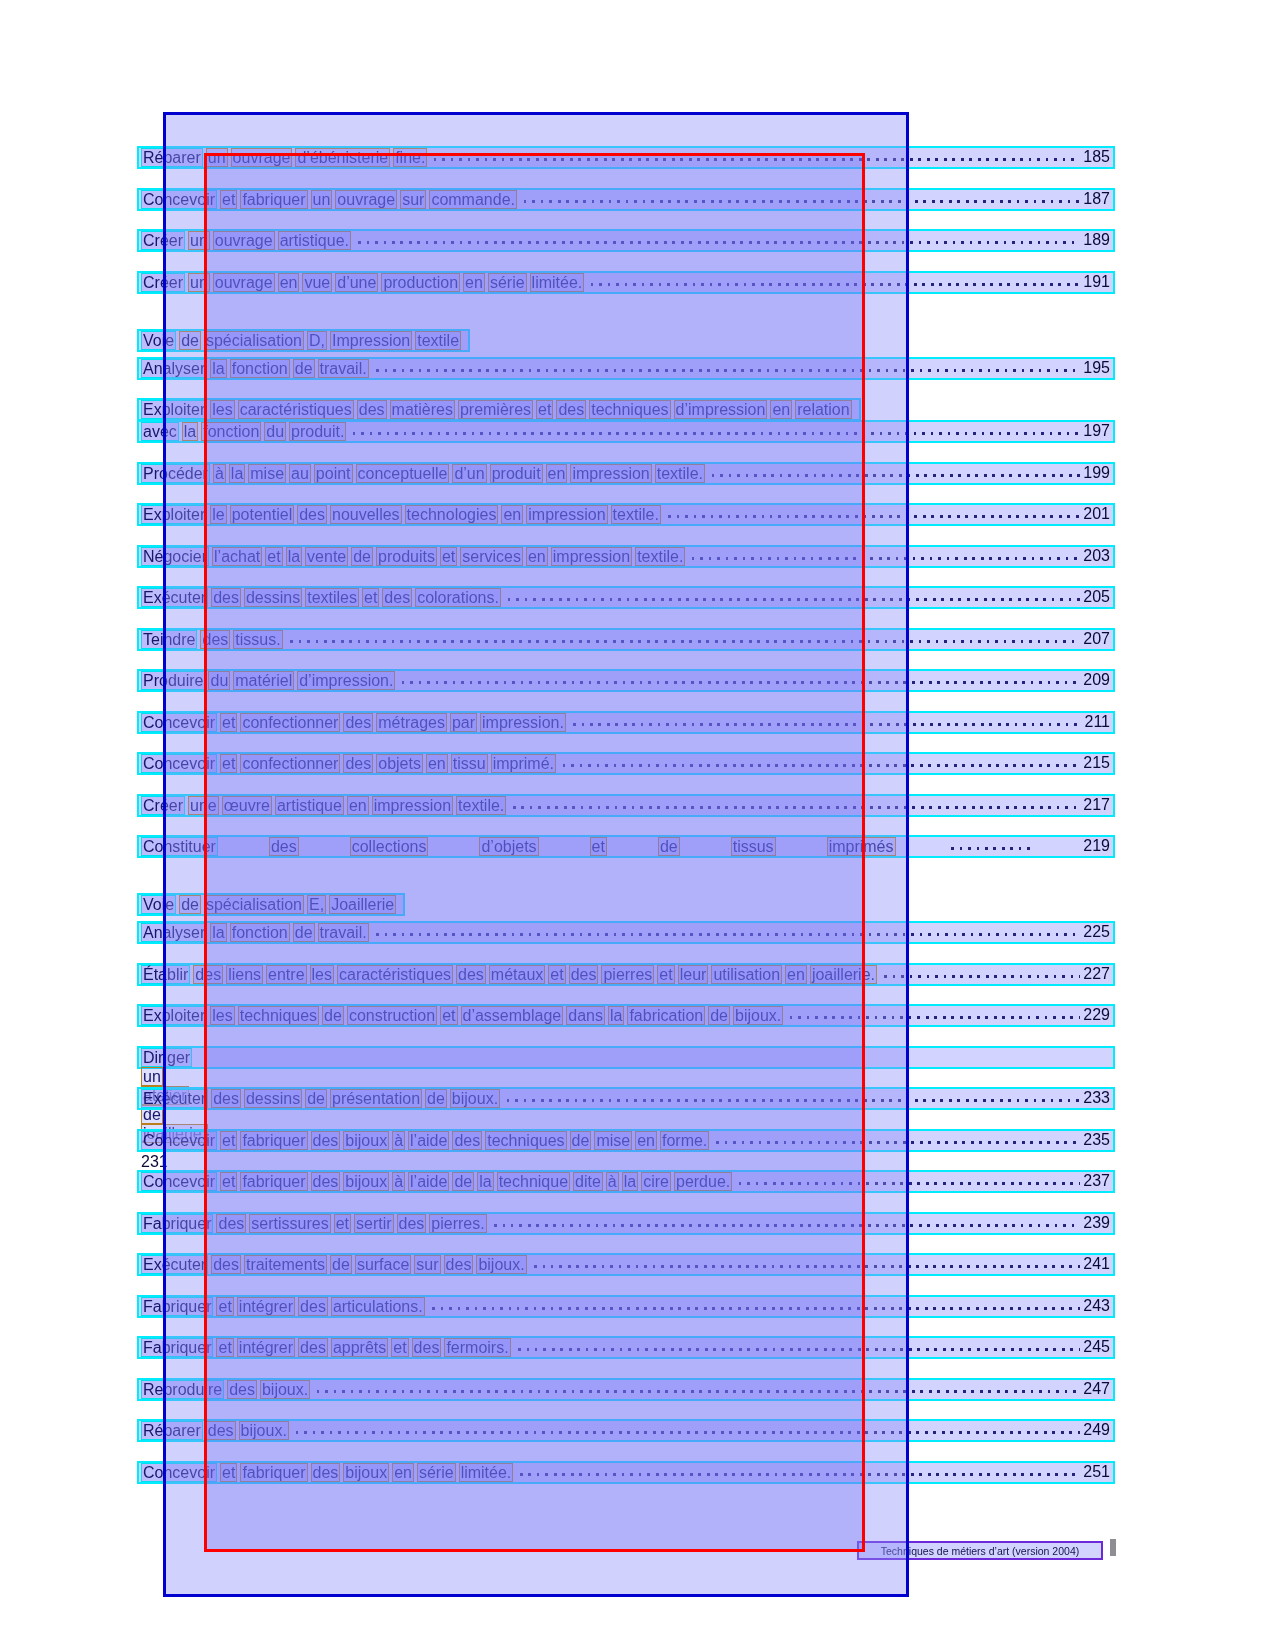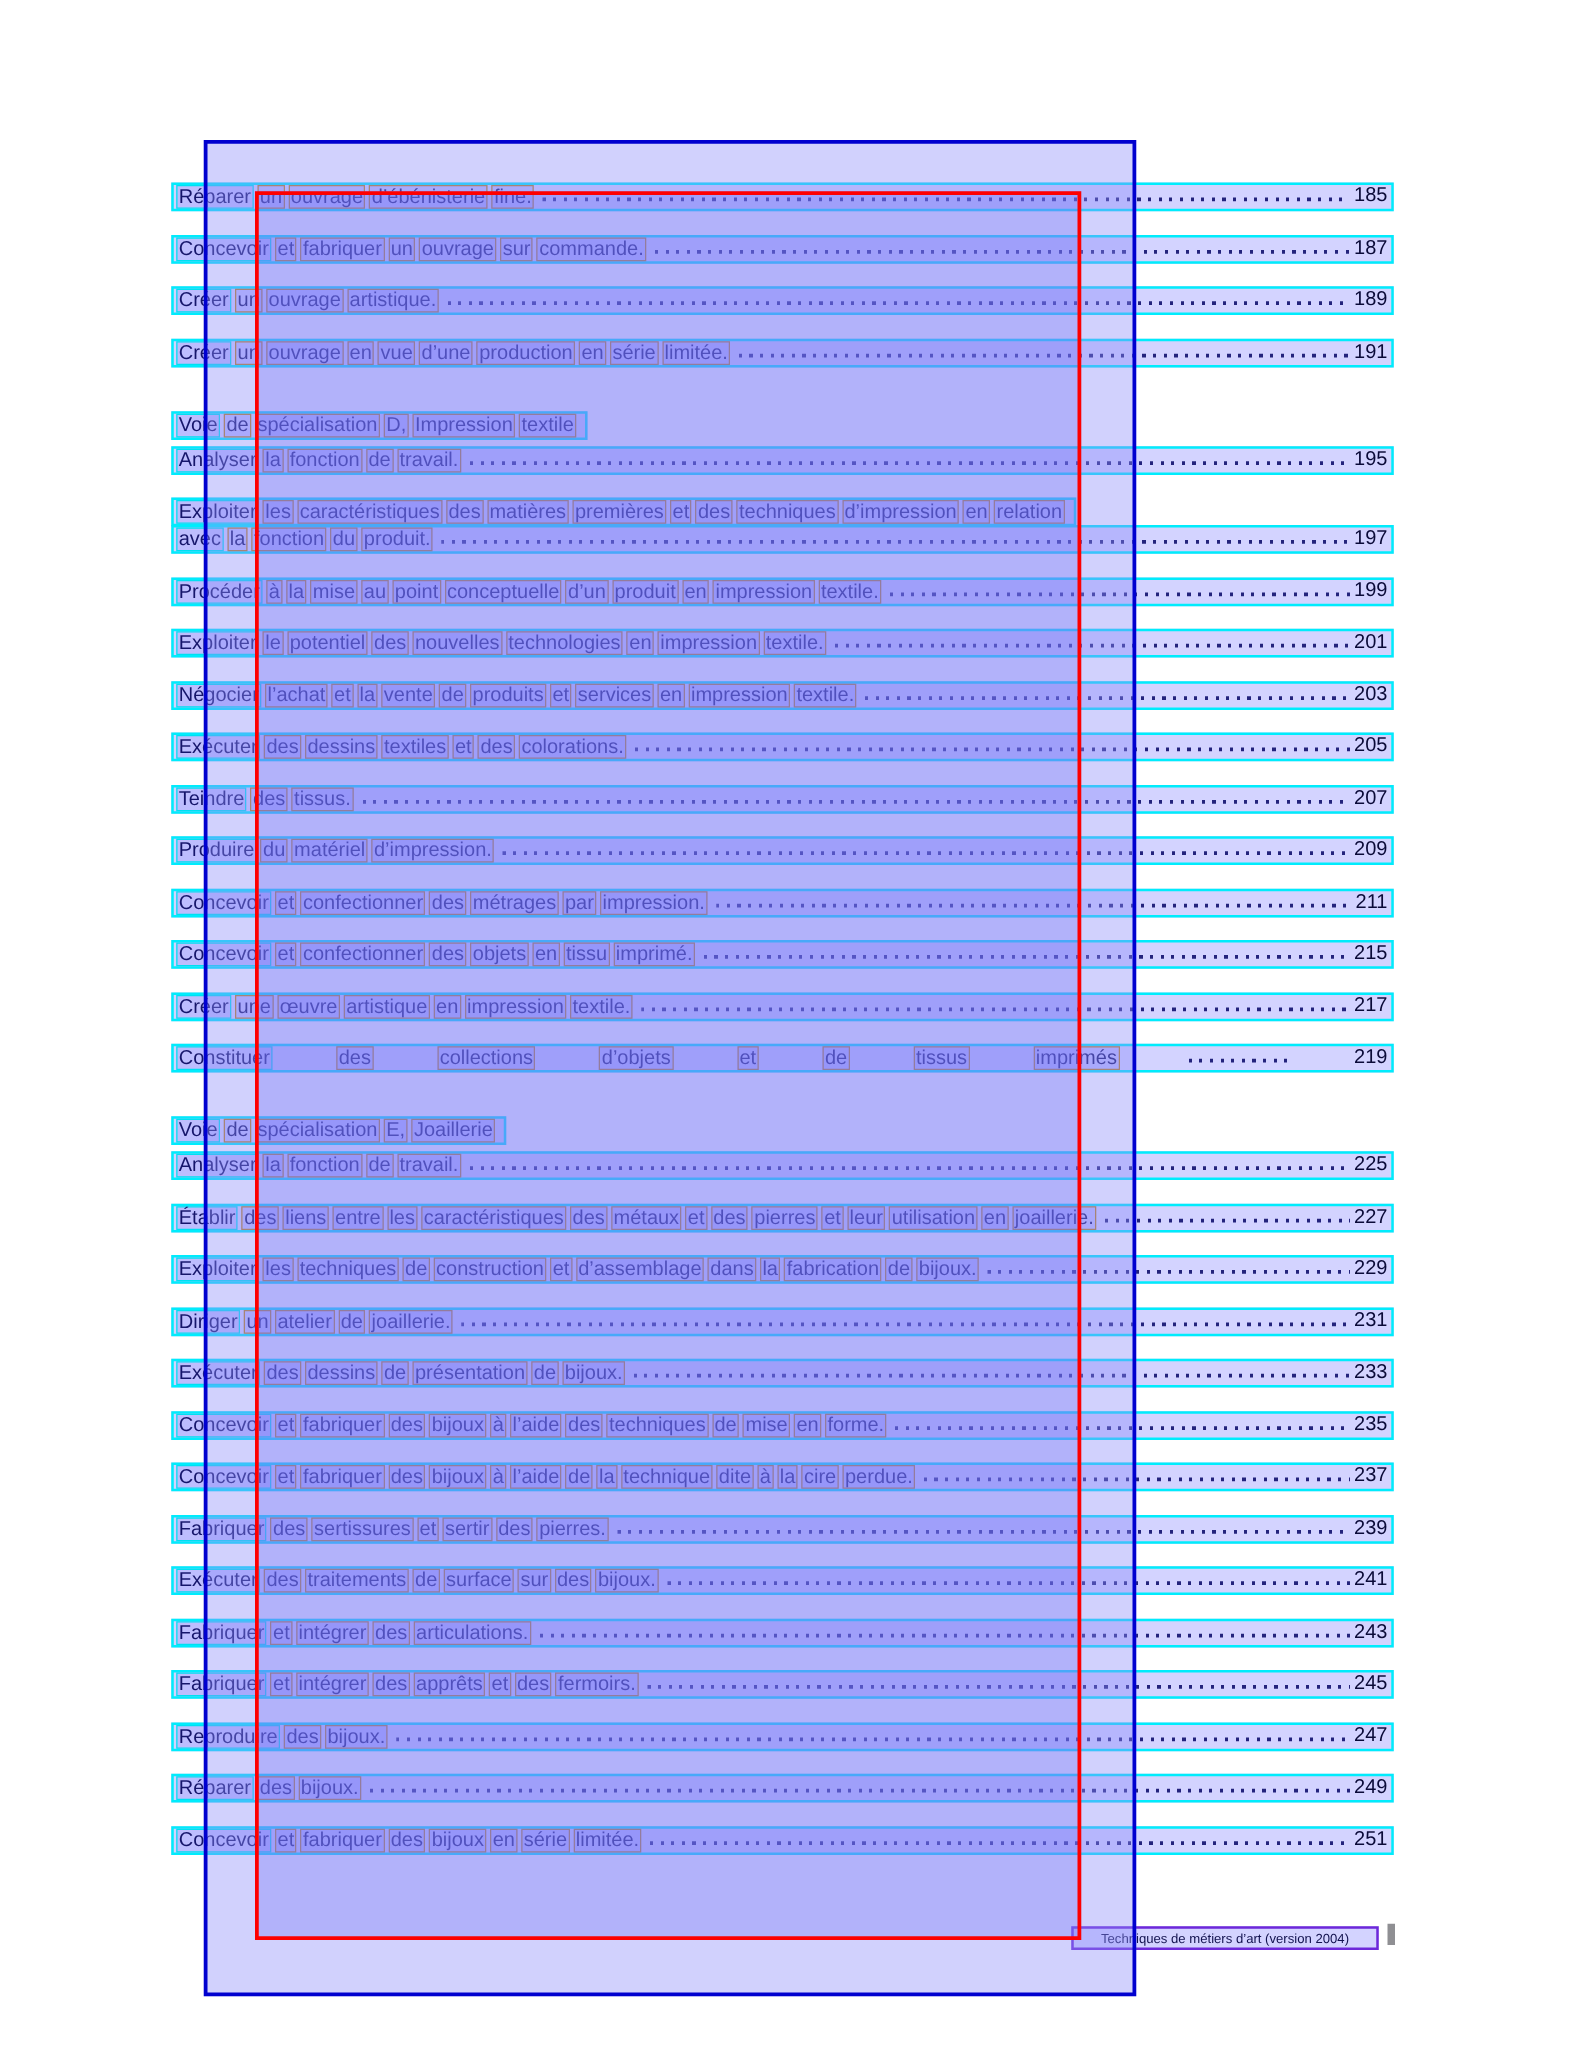--- a/index.html
+++ b/index.html
@@ -327,21 +327,21 @@
       <span class="word">et</span>
       <span class="word">d’assemblage</span>
       <span class="word">dans</span>
       <span class="word">la</span>
       <span class="word">fabrication</span>
       <span class="word">de</span>
       <span class="word">bijoux.</span>
       <span class="leader"></span>
       <span class="pagenum">229</span>
     </div>
-    <div class="row entry" style="top: 1046px;">
+    <div class="row entry" style="top: 1046px; flex-direction: column;">
       <span class="word first">Diriger</span>
       <span class="word">un</span>
       <span class="word">atelier</span>
       <span class="word">de</span>
       <span class="word">joaillerie.</span>
       <span class="leader"></span>
       <span class="pagenum">231</span>
     </div>
     <div class="row entry" style="top: 1087px;">
       <span class="word first">Exécuter</span>

